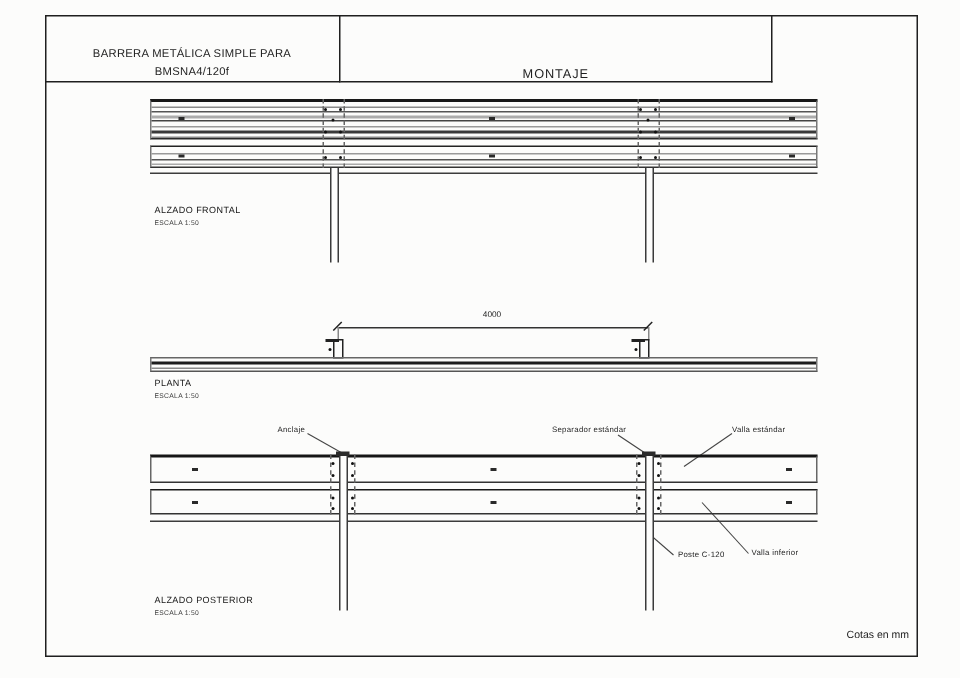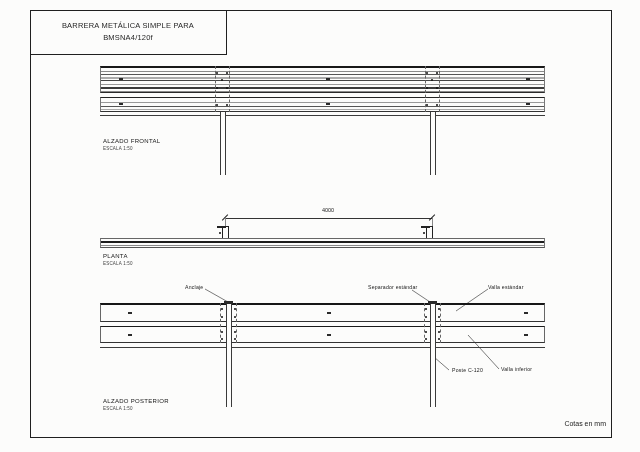--- a/index.html
+++ b/index.html
@@ -4,21 +4,21 @@
 <style>
   html,body{margin:0;padding:0;background:#ffffff;}
   .sheet{
     position:relative;width:640px;height:452px;background:#fcfcfb;
     font-family:"Liberation Sans",sans-serif;color:#1f1f1f;overflow:hidden;
   }
   .abs{position:absolute;}
   .frame{left:30px;top:10px;width:580px;height:426px;border:1.5px solid #1f1f1f;}
   
   .tb-cell{top:10px;height:45px;border-bottom:1.3px solid #1f1f1f;box-sizing:border-box;
-    display:flex;flex-direction:column;justify-content:center;align-items:center;text-align:center;}
+    display:flex;flex-direction:column;justify-content:flex-end;align-items:center;text-align:center;}
   .tb-left{left:30px;width:197px;border-right:1.3px solid #1f1f1f;font-size:7.5px;line-height:1.6;letter-spacing:.2px;}
   .tb-center{left:227px;width:288px;border-right:1.3px solid #1f1f1f;font-size:8.5px;letter-spacing:.6px;}
   .tb-right{left:515px;width:96px;font-size:15px;font-weight:bold;letter-spacing:.3px;}
   
   .hl{position:absolute;left:0;right:0;height:1px;background:#555;}
   .dot{position:absolute;width:2px;height:2px;background:#101010;border-radius:50%;}
   .dash{position:absolute;width:4px;height:1.5px;background:#2a2a2a;}
   .vdash{position:absolute;width:0;border-left:1px dashed #666;}
   .hatch{background:
     repeating-linear-gradient(45deg,#939393 0 1px,transparent 1px 5px),
@@ -36,20 +36,23 @@
 <body>
 
 <div class="sheet">
 
   <div class="abs frame"></div>
 
   <div class="abs tb-cell tb-left">
     <div>BARRERA METÁLICA SIMPLE PARA</div>
     <div>BMSNA4/120f</div>
   </div>
+  <div class="abs tb-cell tb-center">
+    <div>MONTAJE</div>
+  </div>
 
   <div class="abs" style="left:100px;top:66px;width:445px;height:112px;">
 
     <div class="band" style="top:0;height:27px;border-top:2px solid #181818;border-bottom:1.2px solid #2a2a2a;border-left:1px solid #777;border-right:1px solid #777;">
       <div class="hl" style="top:3px;background:#8a8a8a;"></div>
       <div class="hl" style="top:6px;background:#555;"></div>
       <div class="hl" style="top:9px;height:2px;background:#ababab;"></div>
       <div class="hl" style="top:12px;background:#444;"></div>
       <div class="hl" style="top:16px;background:#9a9a9a;"></div>
       <div class="hl" style="top:19px;height:1.5px;background:#3a3a3a;"></div>

